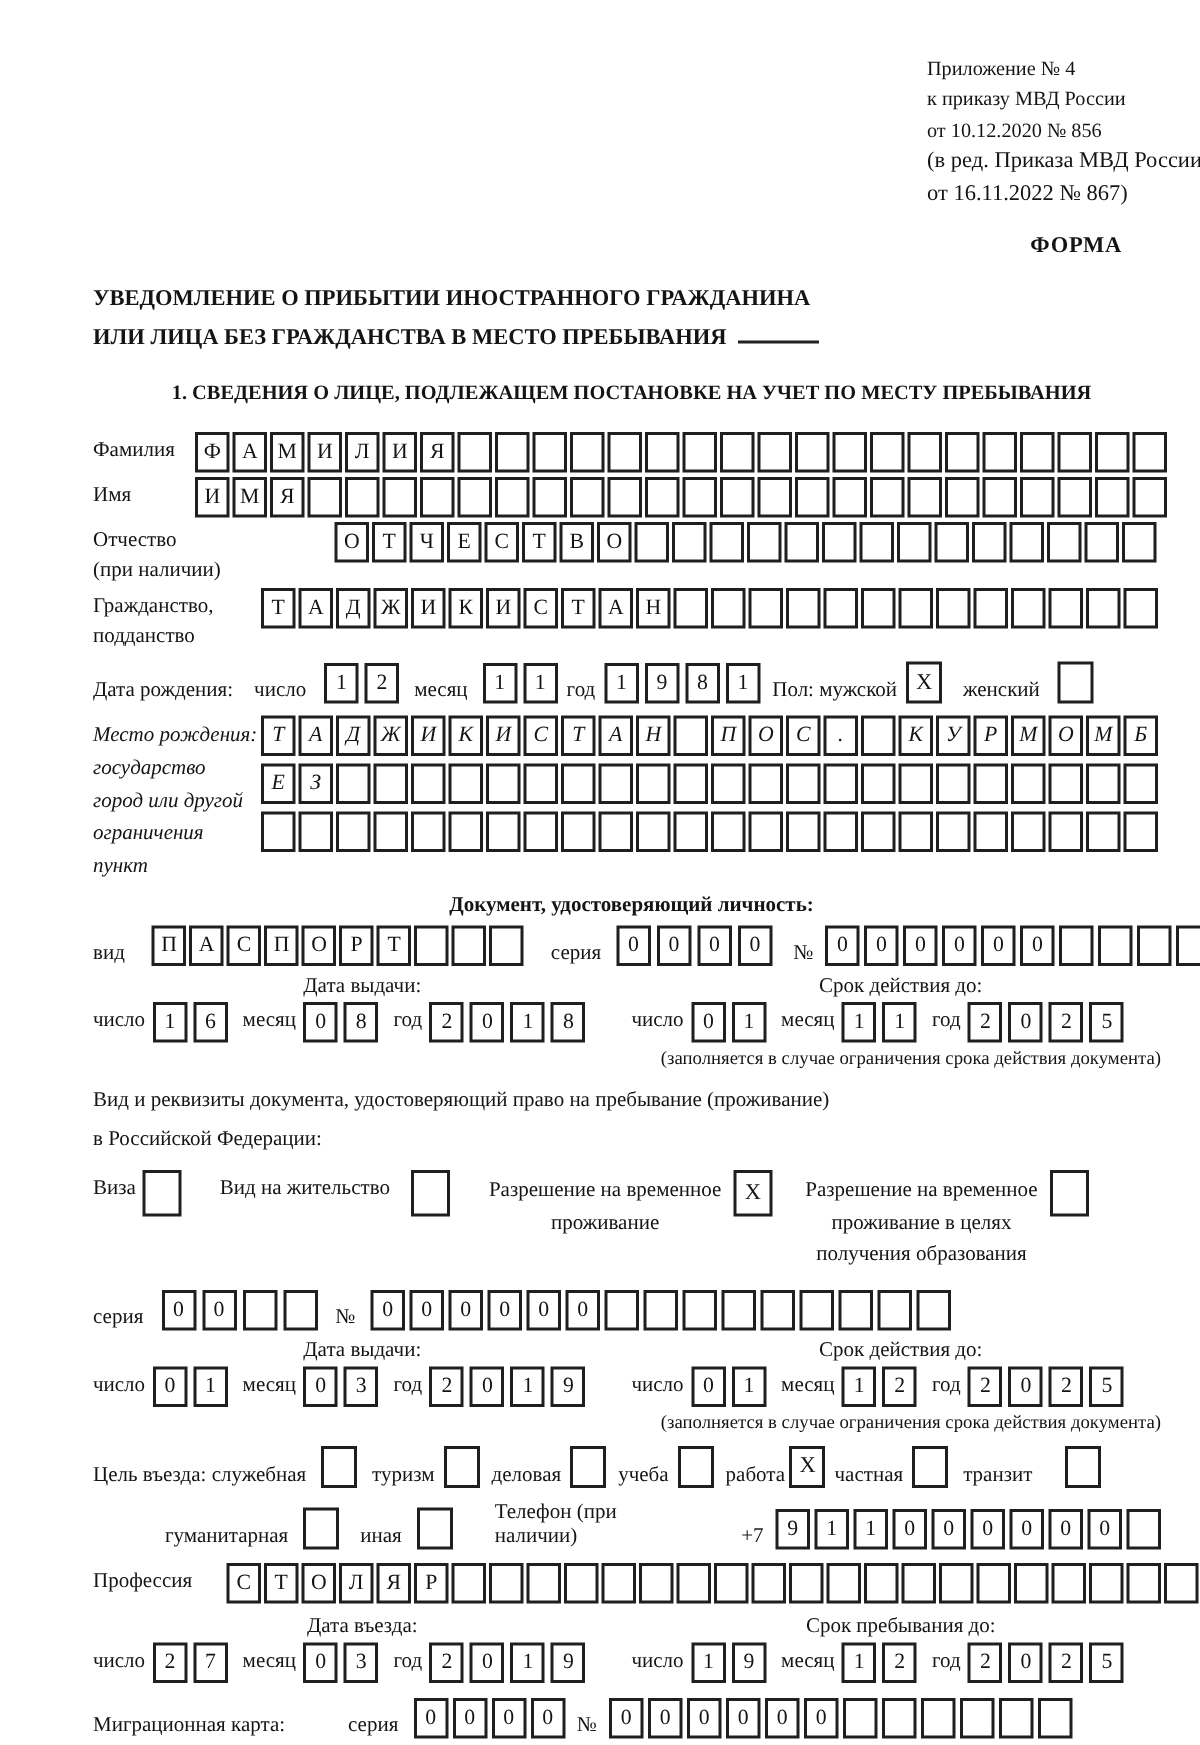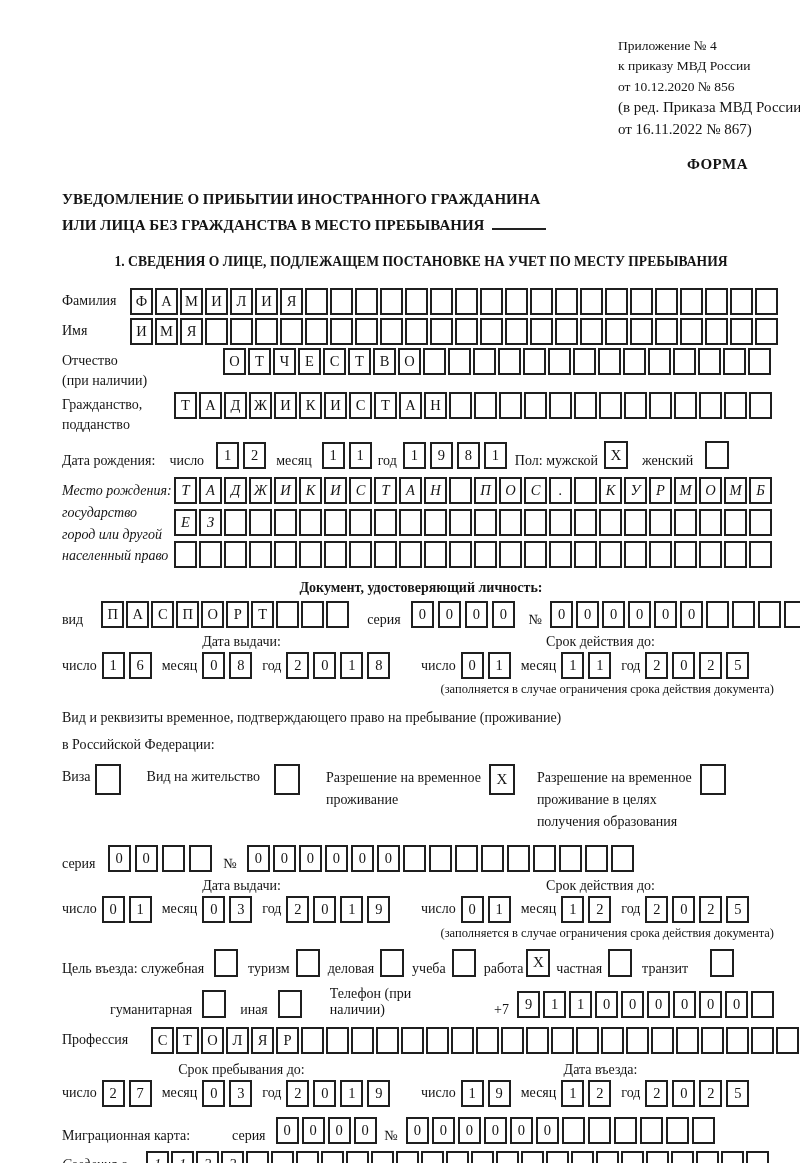--- a/index.html
+++ b/index.html
@@ -38,21 +38,21 @@
   .dp-half > span { margin-right:5px; }
   .dp-half .cellrow { gap:4px; margin-right:10px; }
 
   .note { font-size:12.5px; text-align:right; padding-right:6px; margin:3px 0 8px; }
 
   .para { line-height:1.9; margin-top:8px; }
 
   .resopts { display:flex; align-items:flex-start; margin:6px 0 12px; }
   .resopt { display:flex; align-items:flex-start; }
   .resopt .olabel { padding-top:5px; margin-right:8px; }
-  .resopt .olabel.center { line-height:1.55; padding-top:3px; }
+  .resopt .olabel.center { text-align:center; line-height:1.55; padding-top:3px; }
 
   .mr-group { display:flex; align-items:flex-start; margin-bottom:4px;font-style:italic; }
   .mr-labels { flex:none; width:112px; line-height:1.55; padding-top:3px; }
   .mr-rows .cellrow { margin-bottom:5px; }
 
   .rep-labels { flex:none; width:84px; line-height:1.6; padding-top:3px; }
   .rep-rows .cellrow { margin-bottom:6px; }
 </style>
 </head>
 <body>
@@ -227,21 +227,21 @@
     <span class="cb" style="margin-right:14px">X</span>
     <span style="margin-right:12px">женский</span>
     <span class="cb"></span>
   </div>
 
   <div class="mr-group">
     <div class="mr-labels">
       <div>Место рождения:</div>
       <div>государство</div>
       <div>город или другой</div>
-      <div>населенный право</div>
+      <div>ограничения пункт</div>
     </div>
     <div class="mr-rows">
       <div class="cellrow">
           <div class="cell">Т</div>
           <div class="cell">А</div>
           <div class="cell">Д</div>
           <div class="cell">Ж</div>
           <div class="cell">И</div>
           <div class="cell">К</div>
           <div class="cell">И</div>
@@ -396,21 +396,21 @@
           <div class="cell">2</div>
           <div class="cell">0</div>
           <div class="cell">2</div>
           <div class="cell">5</div>
         </span>
     </div>
   </div>
   <div class="note">(заполняется в случае ограничения срока действия документа)</div>
 
   <div class="para">
-    <div>Вид и реквизиты временное, подтверждающего право на пребывание (проживание)</div>
+    <div>Вид и реквизиты документа, удостоверяющий право на пребывание (проживание)</div>
     <div>в Российской Федерации:</div>
   </div>
 
   <div class="resopts">
     <div class="resopt">
       <span class="olabel" style="margin-right:4px">Виза</span>
       <span class="cb cb-lg"></span>
     </div>
     <div class="resopt" style="margin-left:26px">
       <span class="olabel" style="margin-right:14px">Вид на жительство</span>
@@ -571,22 +571,22 @@
         <div class="cell"></div>
         <div class="cell"></div>
         <div class="cell"></div>
         <div class="cell"></div>
         <div class="cell"></div>
         <div class="cell"></div>
       </div>
   </div>
 
   <div class="dph-row">
+    <div class="dph">Дата въезда:</div>
     <div class="dph">Срок пребывания до:</div>
-    <div class="dph">Дата въезда:</div>
   </div>
   <div class="datepair" style="margin-bottom:10px">
     <div class="dp-half">
       <span>число</span>
       <span class="cellrow">
           <div class="cell">2</div>
           <div class="cell">7</div>
         </span>
       <span>месяц</span>
       <span class="cellrow">

